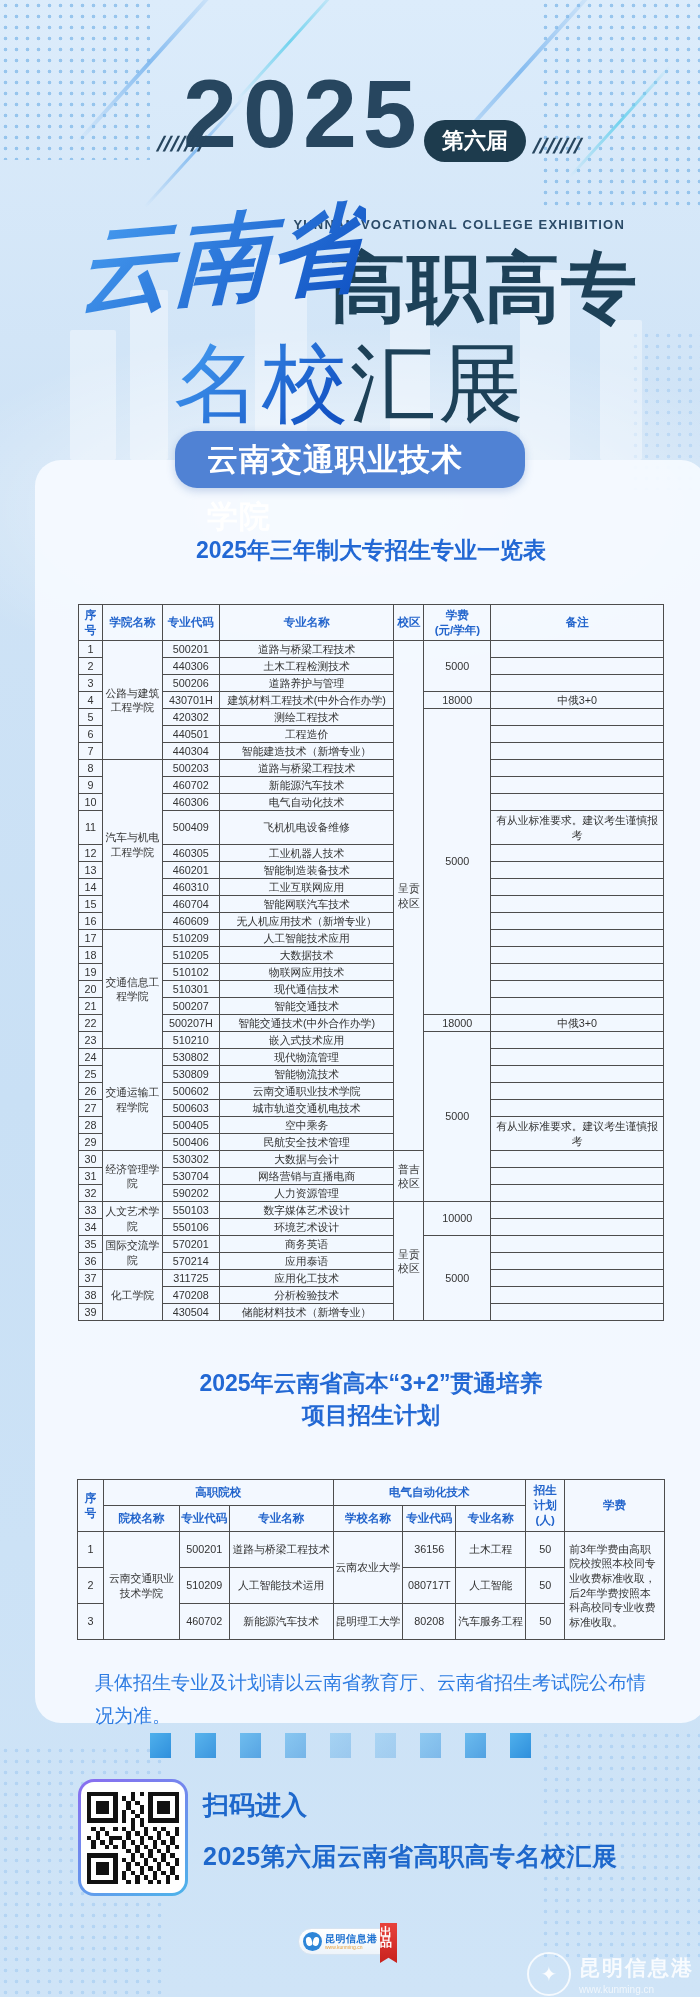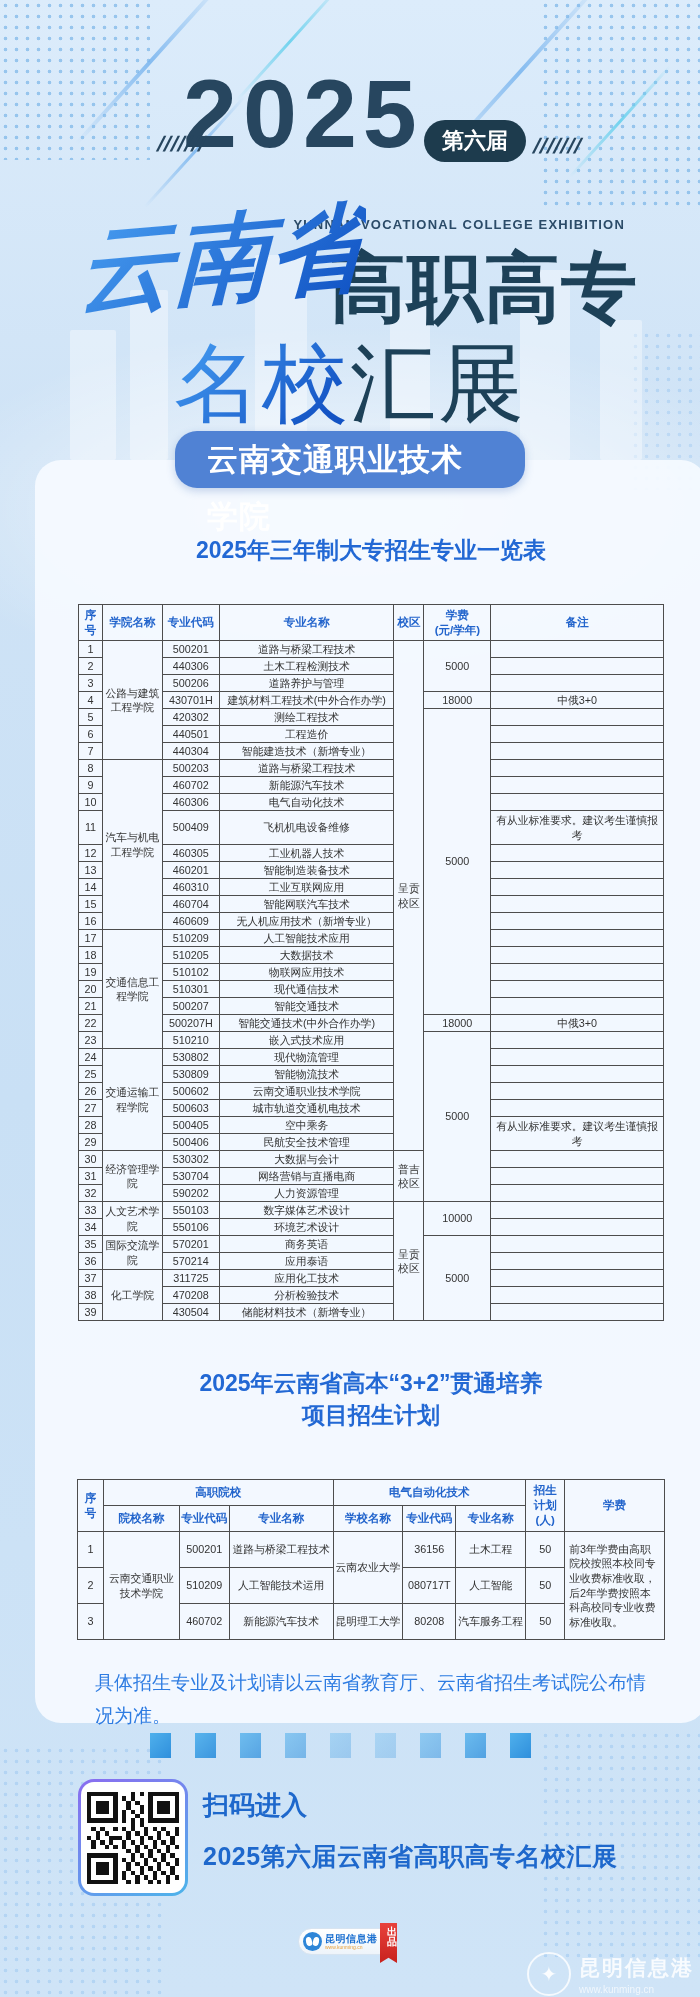--- a/index.html
+++ b/index.html
@@ -78,21 +78,21 @@
   .pub{position:absolute;left:298px;top:1928px;width:100px;height:27px;background:linear-gradient(180deg,#ffffff,#eef4fa);
        border:1px solid #d8e4f0;border-radius:14px;display:flex;align-items:center;padding-left:4px;box-sizing:border-box;}
   .pub-logo{width:19px;height:19px;border-radius:50%;background:#2e86d8;position:relative;flex:none;}
   .pub-logo::before,.pub-logo::after{content:"";position:absolute;top:5px;width:6px;height:9px;border-radius:50% 50% 40% 40%;background:#fff;}
   .pub-logo::before{left:3px;transform:rotate(-12deg);}
   .pub-logo::after{left:10px;transform:rotate(12deg);}
   .pub-txt{margin-left:3px;line-height:1;}
   .pub-name{font-size:10px;font-weight:bold;color:#1a6fd0;letter-spacing:.5px;}
   .pub-url{font-size:5px;color:#e8a13c;margin-top:1px;}
   .ribbon{position:absolute;left:380px;top:1923px;width:17px;height:40px;background:linear-gradient(180deg,#e8423c,#c8221e);
-          color:#fff;font-size:10px;font-weight:bold;text-align:right;padding-top:4px;box-sizing:border-box;
+          color:#fff;font-size:12px;font-weight:bold;text-align:left;padding-top:4px;box-sizing:border-box;
           line-height:10px;clip-path:polygon(0 0,100% 0,100% 100%,50% 87%,0 100%);}
   .wm{position:absolute;right:6px;top:1952px;display:flex;align-items:center;color:rgba(255,255,255,.85);}
   .wm-logo{width:40px;height:40px;border:2px solid rgba(255,255,255,.8);border-radius:50%;flex:none;
            display:flex;align-items:center;justify-content:center;font-size:20px;color:rgba(255,255,255,.9);}
   .wm-txt{margin-left:8px;}
   .wm-name{font-size:21px;letter-spacing:2px;font-weight:bold;}
   .wm-url{font-size:10px;color:rgba(255,255,255,.7);margin-top:2px;}
 </style>
 </head>
 <body>

